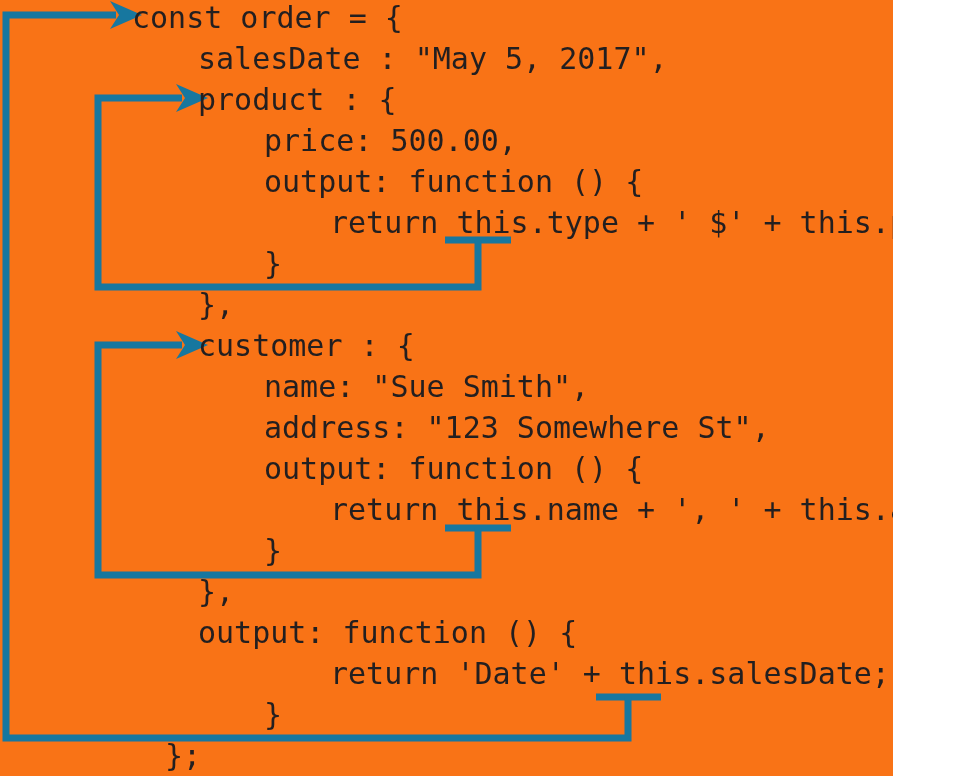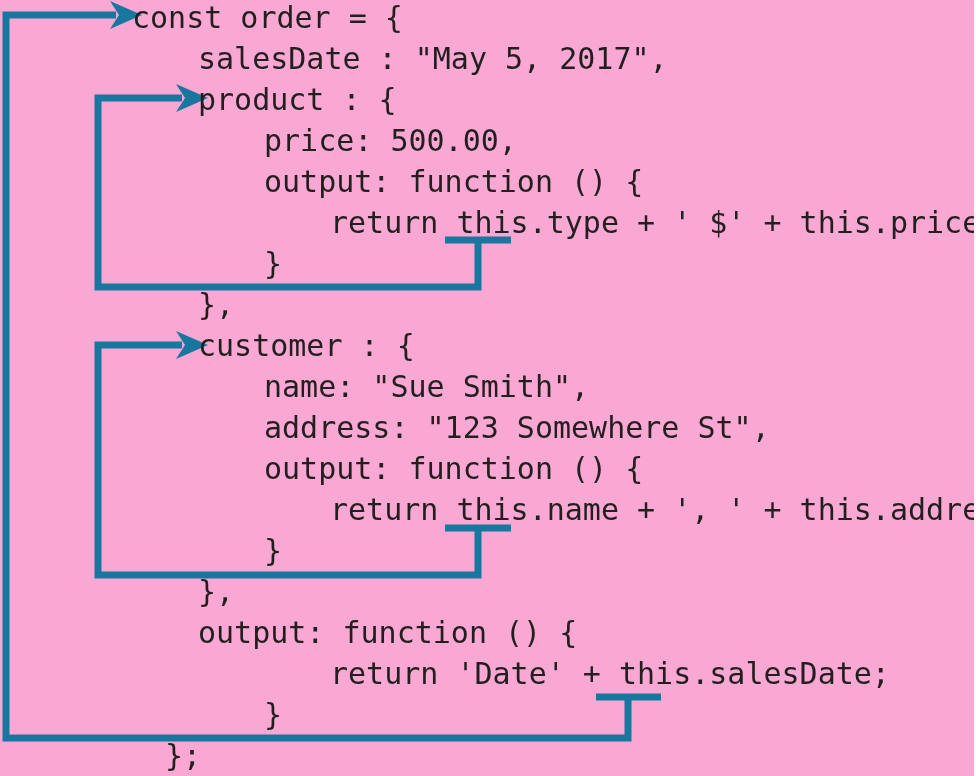--- a/index.html
+++ b/index.html
@@ -3,25 +3,26 @@
 <meta charset="utf-8">
 <title>JavaScript Object "this" Binding Diagram</title>
 <style>
   html, body {
     margin: 0;
     padding: 0;
     background: #ffffff;
   }
   #canvas {
     position: relative;
-    width: 974px;
+    width: 865px;
     height: 776px;
-    background: #f9a8d4;
+    background: #f97316;
     overflow: hidden;
     font-family: "DejaVu Sans Mono", "Liberation Mono", monospace;
+    padding-left: 28px;
   }
   #code-layer {
     position: absolute;
     left: 0;
     top: 0;
     width: 976px;
     height: 776px;
     z-index: 2;
   }
   .code-line {

